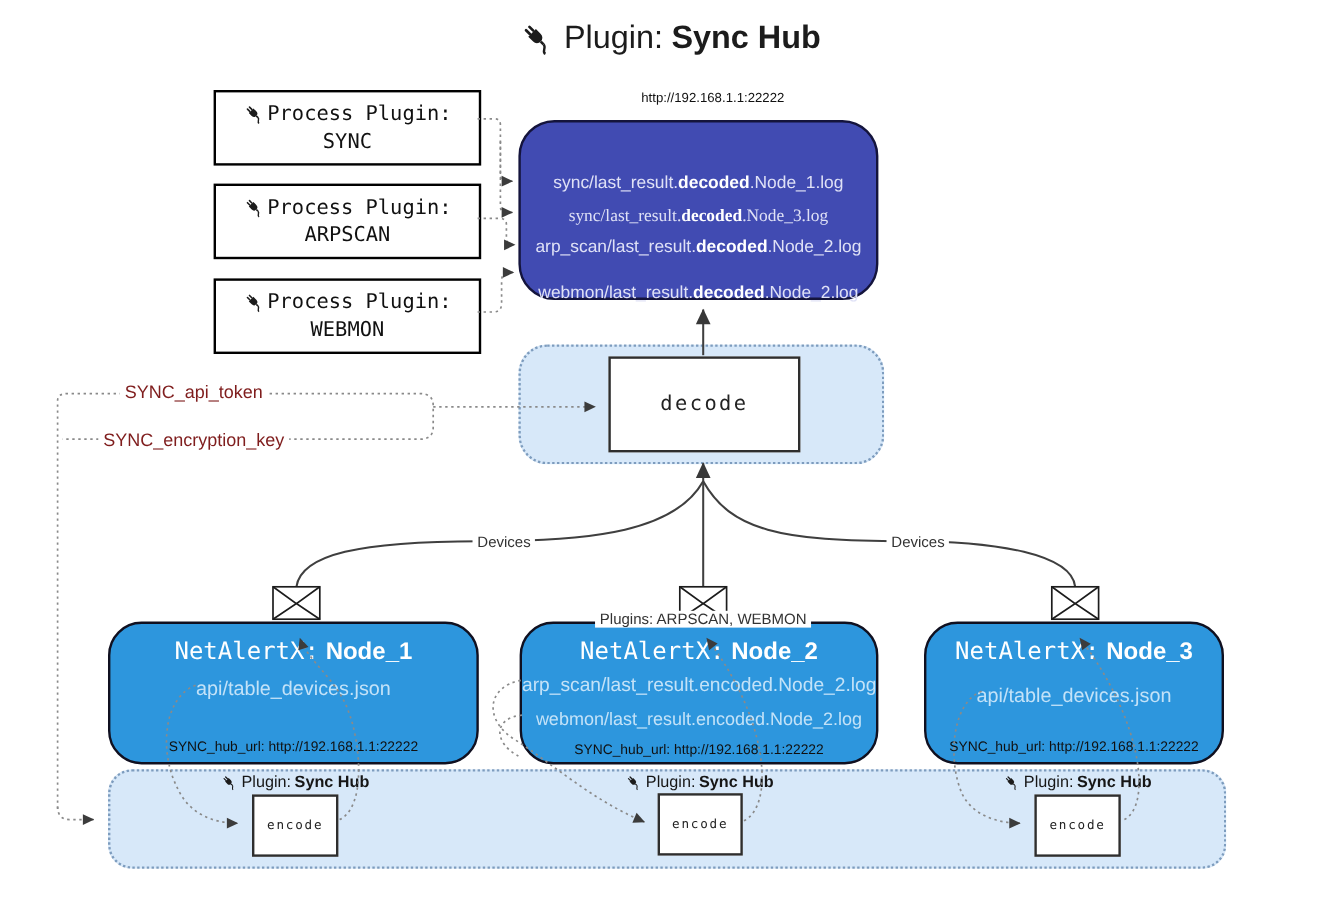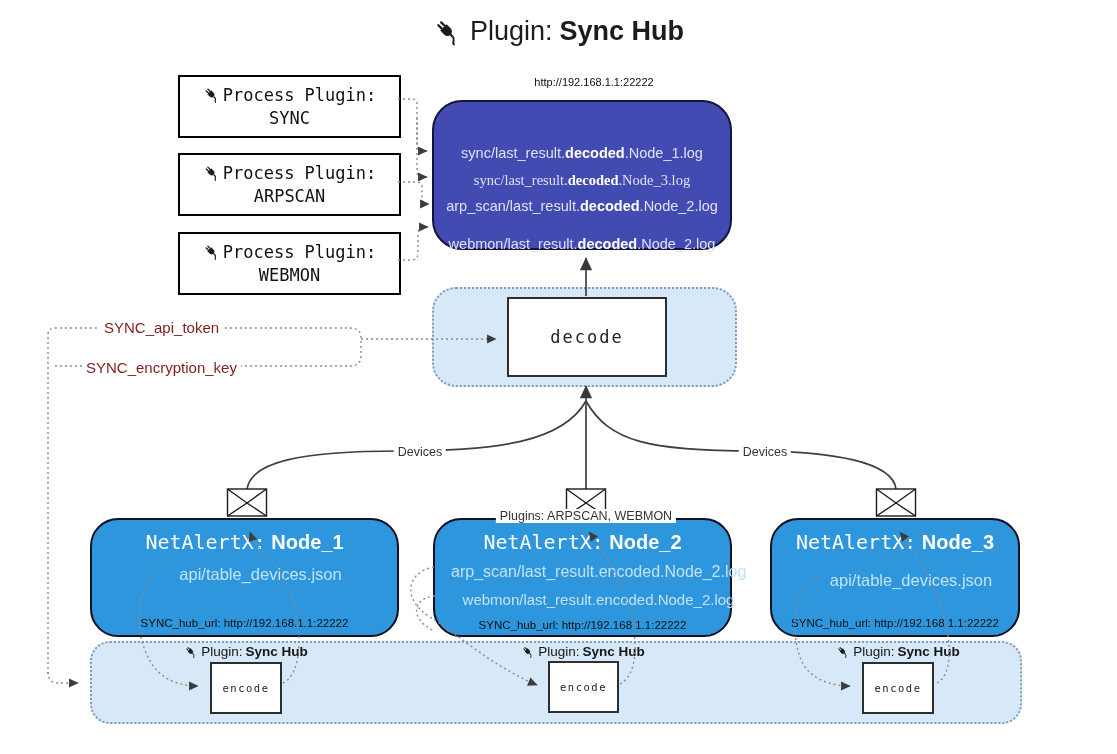--- a/index.html
+++ b/index.html
@@ -43,21 +43,21 @@
   .edgelabel{position:absolute;background:#fff;padding:0 4px;font-size:12.5px;color:#333;
              transform:translateX(-50%);z-index:4;white-space:nowrap;}
 
   
   .node{position:absolute;top:518px;height:119px;background:#2d96dd;border:2px solid #101020;
         border-radius:28px;box-sizing:border-box;z-index:2;}
   .node-title{position:absolute;top:10px;left:0;width:100%;text-align:center;color:#fff;font-size:20px;
               white-space:nowrap;}
   .node-title .pfx{font-family:"DejaVu Sans Mono",monospace;}
   .node-title .name{font-weight:bold;}
-  .nfile{position:absolute;left:16px;width:100%;text-align:center;color:#c3e2f8;font-size:16px;
+  .nfile{position:absolute;left:0;width:100%;text-align:center;color:#c3e2f8;font-size:16px;
          white-space:nowrap;}
   .nurl{position:absolute;left:0;width:100%;bottom:6px;text-align:center;color:#101010;
         font-size:11.5px;white-space:nowrap;}
 
   
   .enclabel{position:absolute;top:644px;transform:translateX(-50%);display:flex;align-items:center;
             gap:3px;font-size:13.5px;color:#161616;z-index:2;white-space:nowrap;}
   .enclabel .name{font-weight:bold;}
 
   .lines{position:absolute;left:0;top:0;z-index:3;pointer-events:none;}

